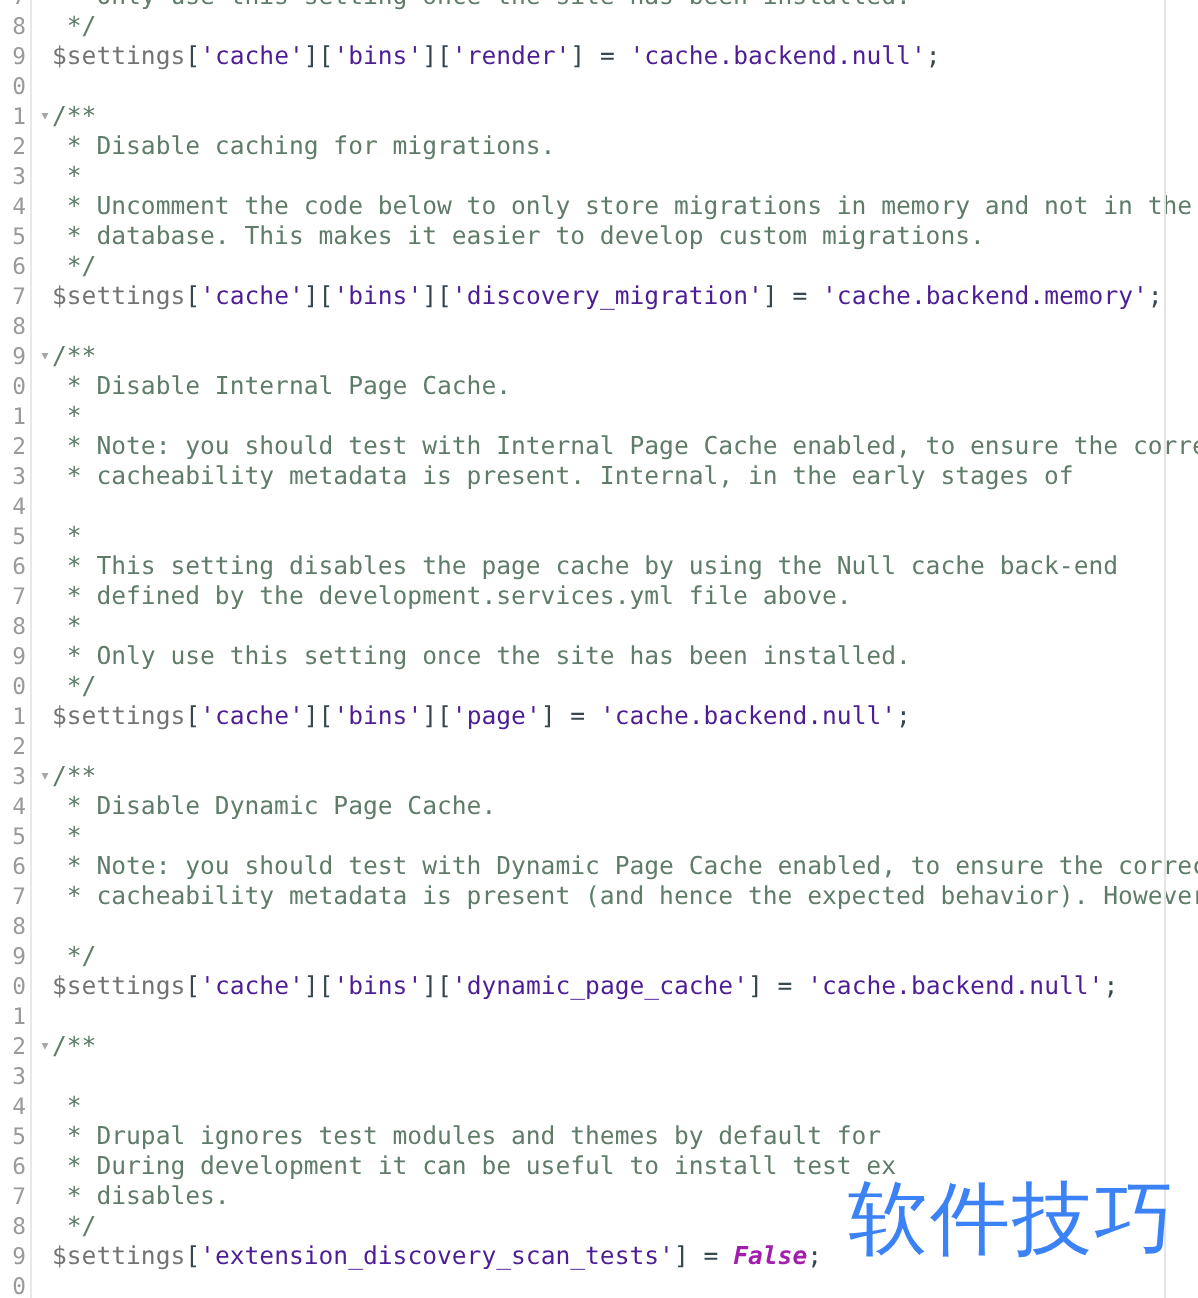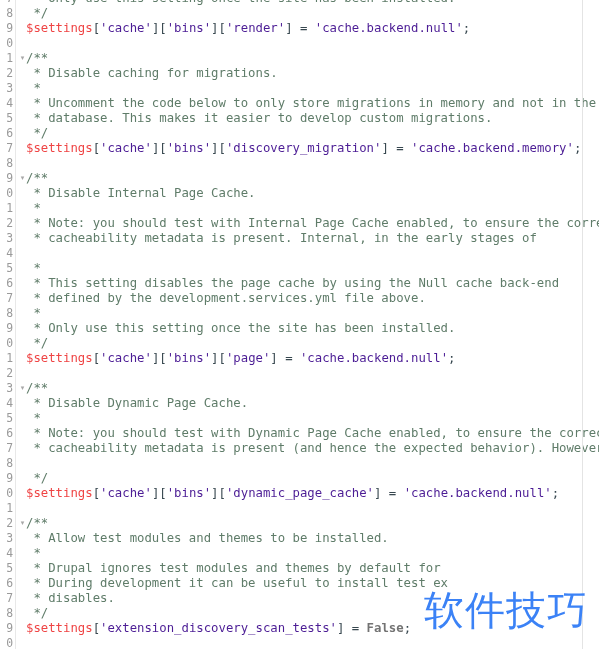--- a/index.html
+++ b/index.html
@@ -105,24 +105,24 @@
   .ltext {
     position: absolute;
     left: 26px;
     top: 0;
     line-height: 15px;
     color: #2b2b2b;
   }
 
   
   .c  { color: #5f7c69; }           
-  .v  { color: #ef4444; }           
+  .v  { color: #737373; }           
   .p  { color: #37474f; }           
   .s  { color: #4c1d95; }           
-  .k  { color: #737373; font-weight: bold; }  
+  .k  { color: #a21caf; font-weight: bold; font-style: italic; }  
 </style>
 </head>
 <body>
 
 <div id="editor">
 
   <div id="gutter-sep"></div>
 
   <div id="code-surface">
       <div class="row"><span class="lnum">7</span><span class="ltext"><span class="c"> * Only use this setting once the site has been installed.</span></span></div>
@@ -154,21 +154,21 @@
       <div class="row"><span class="lnum">3</span><span class="fold">▾</span><span class="ltext"><span class="c">/**</span></span></div>
       <div class="row"><span class="lnum">4</span><span class="ltext"><span class="c"> * Disable Dynamic Page Cache.</span></span></div>
       <div class="row"><span class="lnum">5</span><span class="ltext"><span class="c"> *</span></span></div>
       <div class="row"><span class="lnum">6</span><span class="ltext"><span class="c"> * Note: you should test with Dynamic Page Cache enabled, to ensure the correct</span></span></div>
       <div class="row"><span class="lnum">7</span><span class="ltext"><span class="c"> * cacheability metadata is present (and hence the expected behavior). However,</span></span></div>
       <div class="row"><span class="lnum">8</span></div>
       <div class="row"><span class="lnum">9</span><span class="ltext"><span class="c"> */</span></span></div>
       <div class="row"><span class="lnum">0</span><span class="ltext"><span class="v">$settings</span><span class="p">[</span><span class="s">'cache'</span><span class="p">]</span><span class="p">[</span><span class="s">'bins'</span><span class="p">]</span><span class="p">[</span><span class="s">'dynamic_page_cache'</span><span class="p">]</span><span class="p"> = </span><span class="s">'cache.backend.null'</span><span class="p">;</span></span></div>
       <div class="row"><span class="lnum">1</span><span class="ltext"></span></div>
       <div class="row"><span class="lnum">2</span><span class="fold">▾</span><span class="ltext"><span class="c">/**</span></span></div>
-      <div class="row"><span class="lnum">3</span><span class="ltext"><span class="c"> * Allow test modules and themes to be installed.</span></span></div>
+      <div class="row"><span class="lnum">3</span></div>
       <div class="row"><span class="lnum">4</span><span class="ltext"><span class="c"> *</span></span></div>
       <div class="row"><span class="lnum">5</span><span class="ltext"><span class="c"> * Drupal ignores test modules and themes by default for</span></span></div>
       <div class="row"><span class="lnum">6</span><span class="ltext"><span class="c"> * During development it can be useful to install test ex</span></span></div>
       <div class="row"><span class="lnum">7</span><span class="ltext"><span class="c"> * disables.</span></span></div>
       <div class="row"><span class="lnum">8</span><span class="ltext"><span class="c"> */</span></span></div>
       <div class="row"><span class="lnum">9</span><span class="ltext"><span class="v">$settings</span><span class="p">[</span><span class="s">'extension_discovery_scan_tests'</span><span class="p">]</span><span class="p"> = </span><span class="k">False</span><span class="p">;</span></span></div>
       <div class="row"><span class="lnum">0</span><span class="ltext"></span></div>
     </div>
 
   <div id="ruler"></div>

